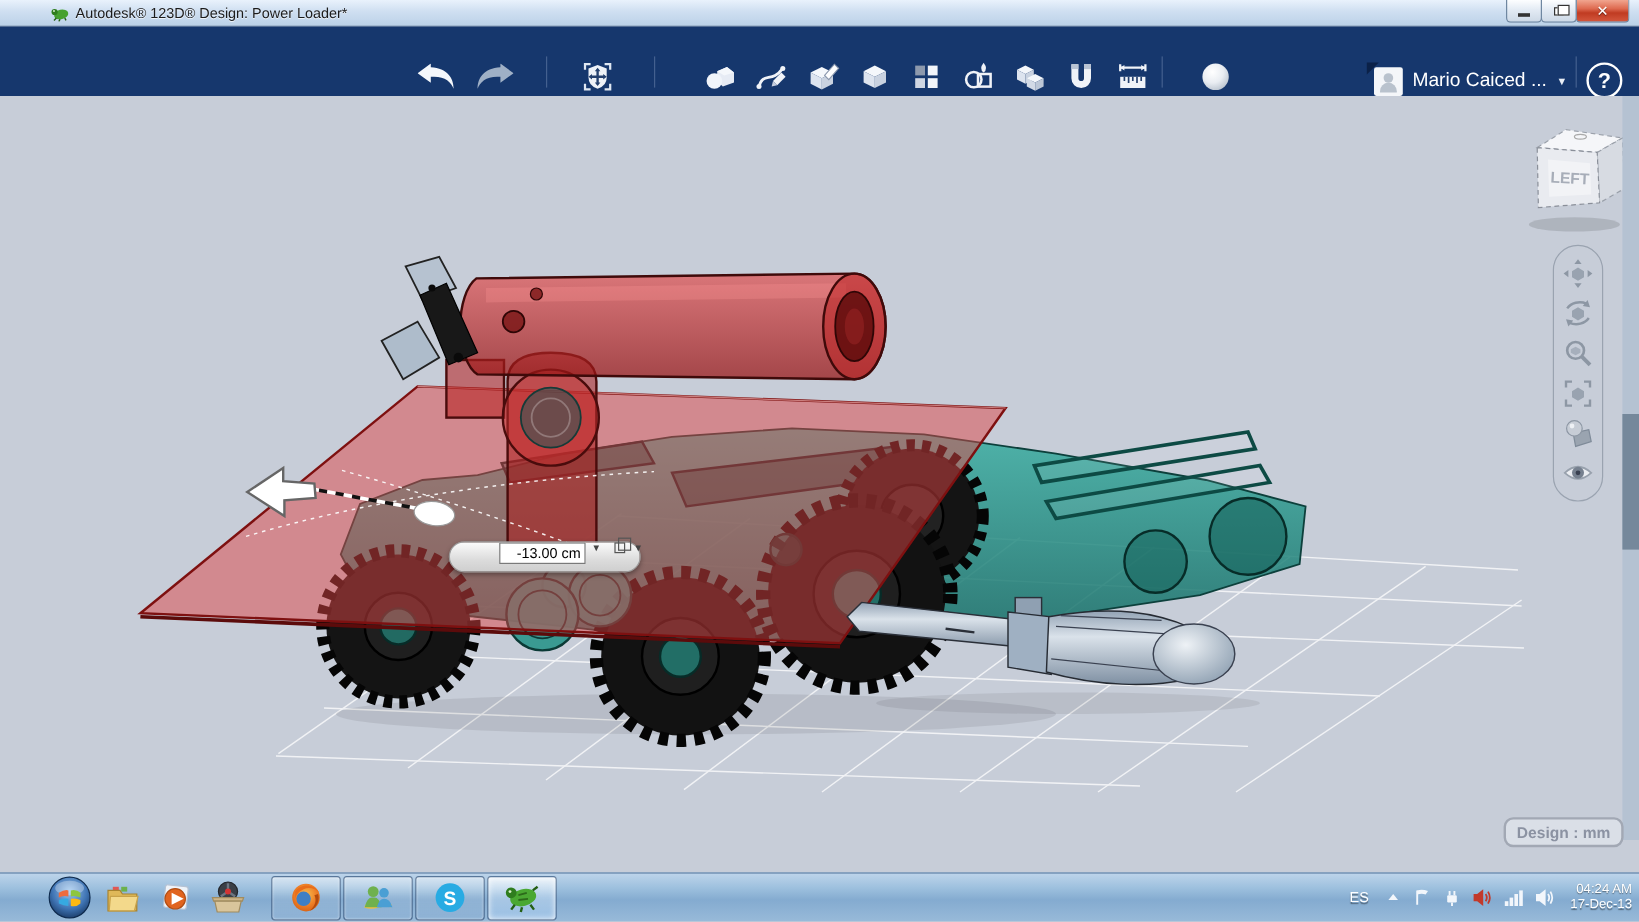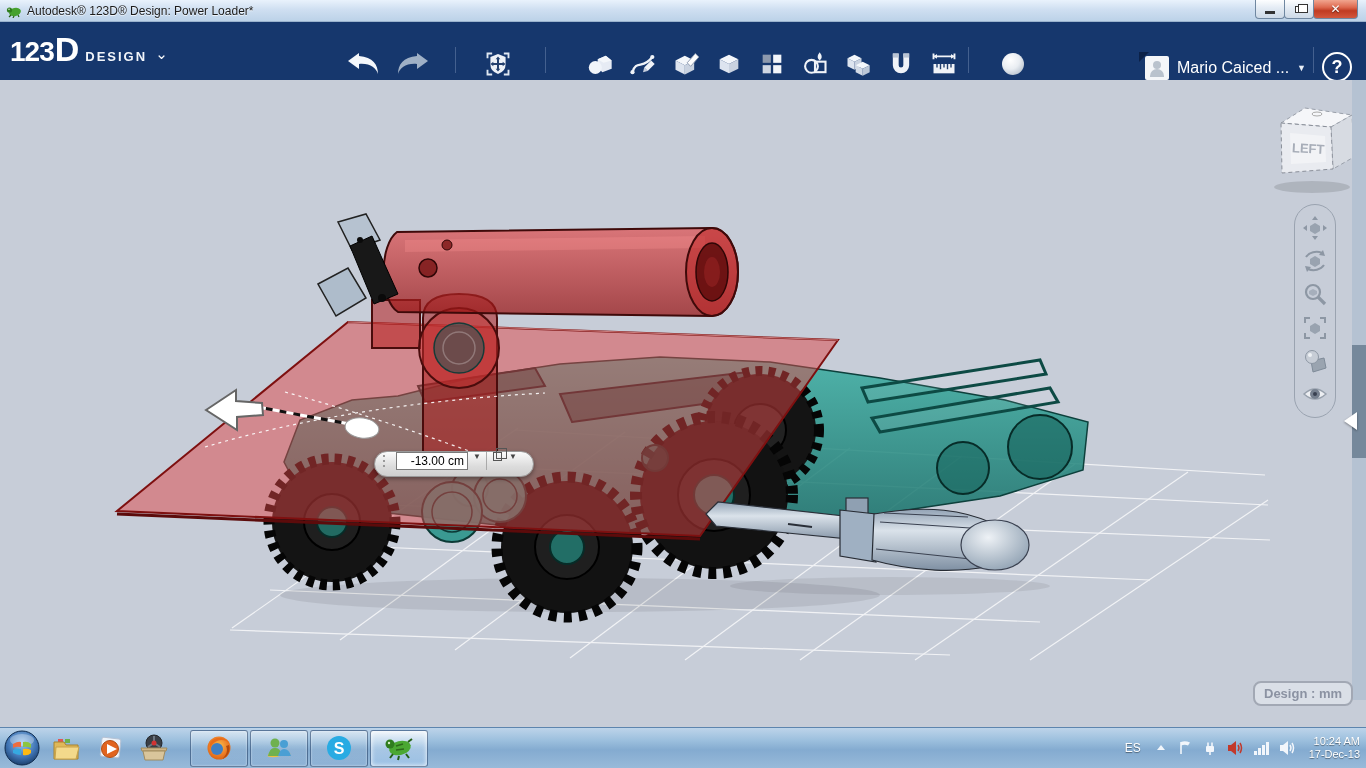--- a/index.html
+++ b/index.html
@@ -1,19 +1,19 @@
 <!DOCTYPE html>
 <html><head>
 <meta charset="utf-8">
 <style>
   * { margin:0; padding:0; box-sizing:border-box; }
   html,body { width:1366px; height:768px; overflow:hidden; }
   body { font-family:"Liberation Sans","DejaVu Sans",sans-serif; background:#c7cdd8; }
   #app { position:relative; width:1366px; height:768px; }
-  .abs { position:absolute; }
+  .abs { position:absolute;padding-left:36px; }
 
   
   #titlebar { left:0; top:0; width:1366px; height:22px;
     background:linear-gradient(#e9f2fc,#cfdff1 45%,#bcd2e8);
     border-bottom:1px solid #9ab2cd; display:flex; align-items:center; }
   #app-icon { width:16px; height:14px; margin:0 5px 0 6px; }
   #title-text { font-size:12px; color:#1b1b1b; text-shadow:0 1px 0 rgba(255,255,255,.7); }
   #win-controls { position:absolute; right:8px; top:0; display:flex; }
   .winbtn { height:19px; border:1px solid #6f87a1; border-top:none;
     display:flex; align-items:center; justify-content:center;
@@ -109,26 +109,20 @@
       <div class="winbtn" id="btn-restore">
           <div class="glyph-restore"></div>
         </div>
       <div class="winbtn" id="btn-close">
           <span class="glyph-close">✕</span>
         </div>
     </div>
   </div>
 
   <div id="toolbar" class="abs">
-    <div id="logo">
-      <span class="n123">123</span>
-        <span class="bigD">D</span>
-      <span class="design">DESIGN</span>
-      <span class="logo-caret">⌄</span>
-    </div>
 
     <div class="tbtn" style="left:346px">
       <svg width="34" height="22" viewBox="0 0 34 22">
         <path d="M11,3 L11,0 L0,8 L11,16 L11,11 C22,10 28,15 30,21 C30,12 25,4 11,3 Z" fill="#f4f7fb"></path>
       </svg>
     </div>
     <div class="tbtn" style="left:392px">
       <svg width="34" height="22" viewBox="0 0 34 22">
         <path d="M23,3 L23,0 L34,8 L23,16 L23,11 C12,10 6,15 4,21 C4,12 9,4 23,3 Z" fill="#9fb0c6"></path>
       </svg>
@@ -598,19 +592,19 @@
           <rect x="13" y="1" width="3" height="13" fill="#f2f6fb"></rect>
         </svg>
       </span>
       <span class="tray-ico">
         <svg width="17" height="16" viewBox="0 0 17 16">
           <polygon points="1,5 4,5 9,1 9,15 4,11 1,11" fill="#f2f6fb"></polygon>
           <path d="M11,5 Q13,8 11,11 M13,3 Q16,8 13,13" stroke="#f2f6fb" stroke-width="1.5" fill="none"></path>
         </svg>
       </span>
       <div id="clock">
-        <div>10:24 AM</div>
+        <div>04:24 AM</div>
         <div>17-Dec-13</div>
       </div>
     </div>
   </div>
 
 </div>
 
 </body></html>

